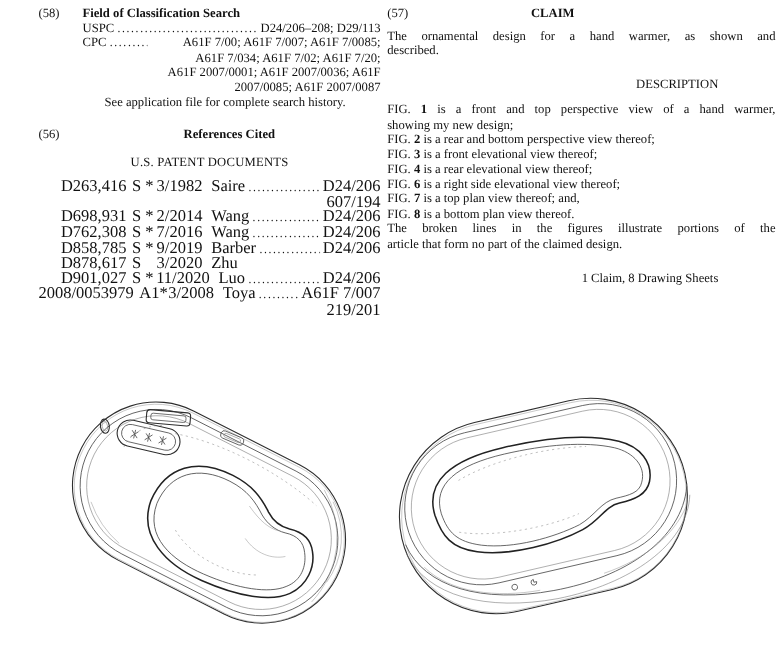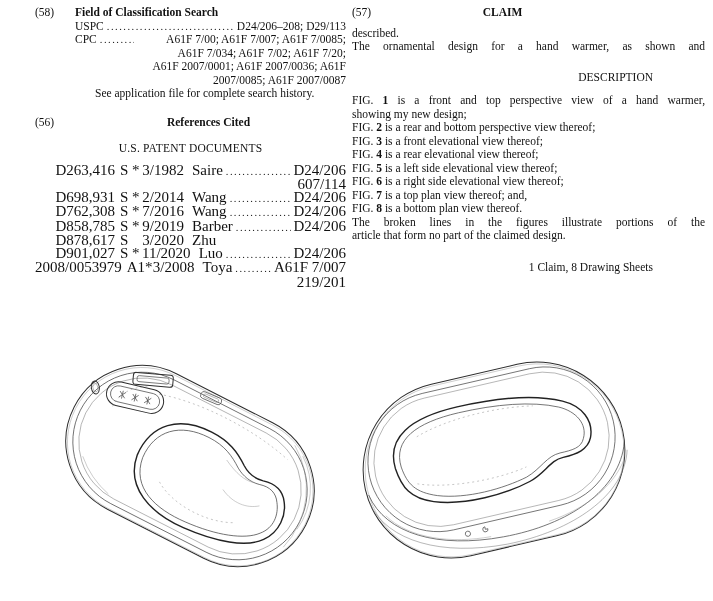--- a/index.html
+++ b/index.html
@@ -93,21 +93,21 @@
 
   <div class="refs">
     <div class="refrow">
       <span class="c-num">D263,416</span>
       <span class="c-kind">S *</span>
       <span class="c-date">3/1982</span>
       <span class="c-name">Saire</span>
       <span class="leader"></span>
       <span class="c-class">D24/206</span>
     </div>
-    <div class="cont">607/114</div>
+    <div class="cont">607/194</div>
     <div class="refrow">
       <span class="c-num">D698,931</span>
       <span class="c-kind">S *</span>
       <span class="c-date">2/2014</span>
       <span class="c-name">Wang</span>
       <span class="leader"></span>
       <span class="c-class">D24/206</span>
     </div>
     <div class="refrow">
       <span class="c-num">D762,308</span>
@@ -152,33 +152,32 @@
 </div>
 
 <div id="right-col" class="col">
 
   <div class="sec-head claim-head">
     <span class="tag">(57)</span>
     <span class="title-b">CLAIM</span>
   </div>
 
   <div class="claim-body">
+    <div class="para jl">The ornamental design for a hand warmer, as shown and</div>
     <div class="para">described.</div>
-    <div class="para jl">The ornamental design for a hand warmer, as shown and</div>
   </div>
 
   <div class="center-b desc-head">DESCRIPTION</div>
 
   <div>
     <div class="para figline jl"><span>FIG.</span><b> 1</b><span> is a front and top perspective view of a hand warmer,</span></div>
     <div class="para figline"><span></span><b></b><span>showing my new design;</span></div>
     <div class="para figline"><span>FIG.</span><b> 2</b><span> is a rear and bottom perspective view thereof;</span></div>
     <div class="para figline"><span>FIG.</span><b> 3</b><span> is a front elevational view thereof;</span></div>
     <div class="para figline"><span>FIG.</span><b> 4</b><span> is a rear elevational view thereof;</span></div>
-    <div class="para figline"><span>FIG.</span><b> 5</b><span> is a left side elevational view thereof;</span></div>
     <div class="para figline"><span>FIG.</span><b> 6</b><span> is a right side elevational view thereof;</span></div>
     <div class="para figline"><span>FIG.</span><b> 7</b><span> is a top plan view thereof; and,</span></div>
     <div class="para figline"><span>FIG.</span><b> 8</b><span> is a bottom plan view thereof.</span></div>
     <div class="para figline jl"><span>The broken lines in the figures illustrate portions of the</span></div>
     <div class="para figline"><span>article that form no part of the claimed design.</span></div>
   </div>
 
   <div class="center-b sheets">1 Claim, 8 Drawing Sheets</div>
 </div>
 

